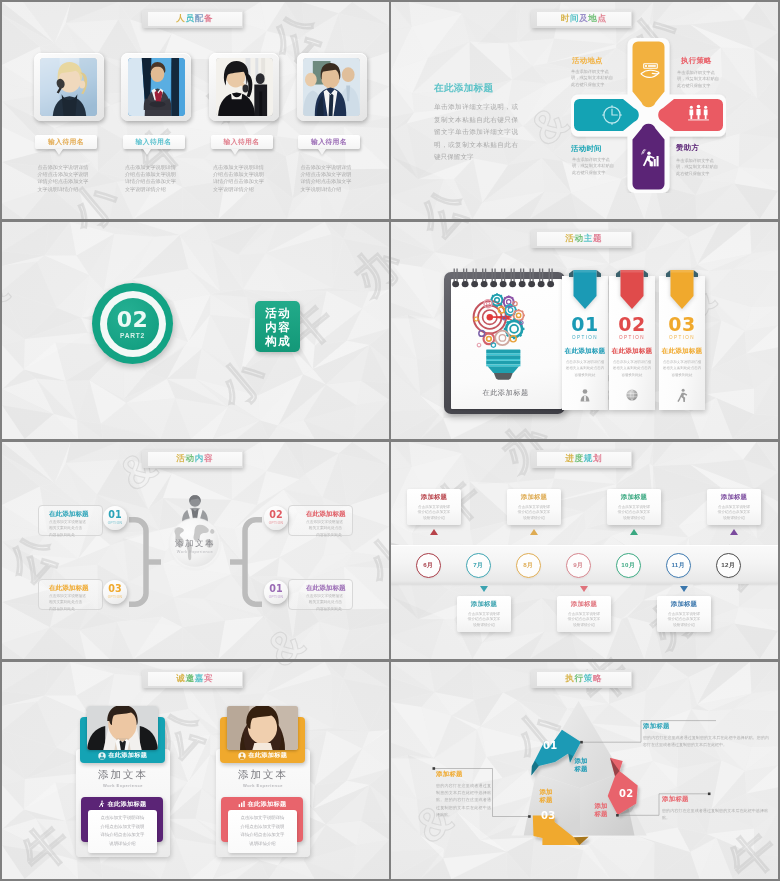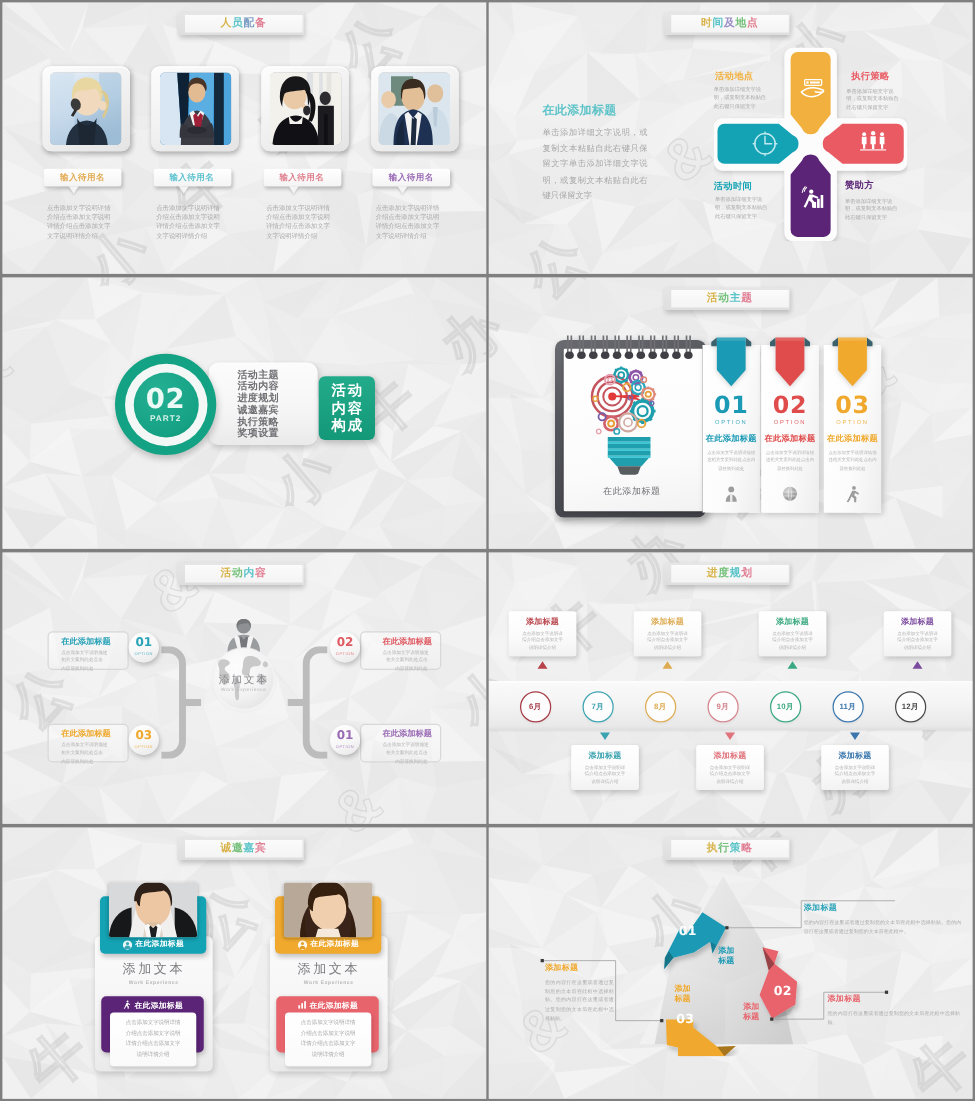--- a/index.html
+++ b/index.html
@@ -1202,30 +1202,20 @@
       <div class="row">&amp; 小牛办公 &amp; 小牛办公 &amp; 小牛办公 &amp; 小牛办公 &amp; 小牛办公 &amp; 小牛办公</div>
       <div class="row">&amp; 小牛办公 &amp; 小牛办公 &amp; 小牛办公 &amp; 小牛办公 &amp; 小牛办公 &amp; 小牛办公</div>
       <div class="row">&amp; 小牛办公 &amp; 小牛办公 &amp; 小牛办公 &amp; 小牛办公 &amp; 小牛办公 &amp; 小牛办公</div>
       <div class="row">&amp; 小牛办公 &amp; 小牛办公 &amp; 小牛办公 &amp; 小牛办公 &amp; 小牛办公 &amp; 小牛办公</div>
       <div class="row">&amp; 小牛办公 &amp; 小牛办公 &amp; 小牛办公 &amp; 小牛办公 &amp; 小牛办公 &amp; 小牛办公</div>
 
       </div>
     </div>
   </div>
 
-  <div class="s3panel">
-    <ul class="s3list">
-      <li>活动主题</li>
-      <li>活动内容</li>
-      <li>进度规划</li>
-      <li>诚邀嘉宾</li>
-      <li>执行策略</li>
-      <li>奖项设置</li>
-    </ul>
-  </div>
 
   <div class="s3tab">
     <span>活动</span>
     <span>内容</span>
     <span>构成</span>
   </div>
 
   <div class="s3circ">
     <div class="s3ring"></div>
     <div class="s3disc">

